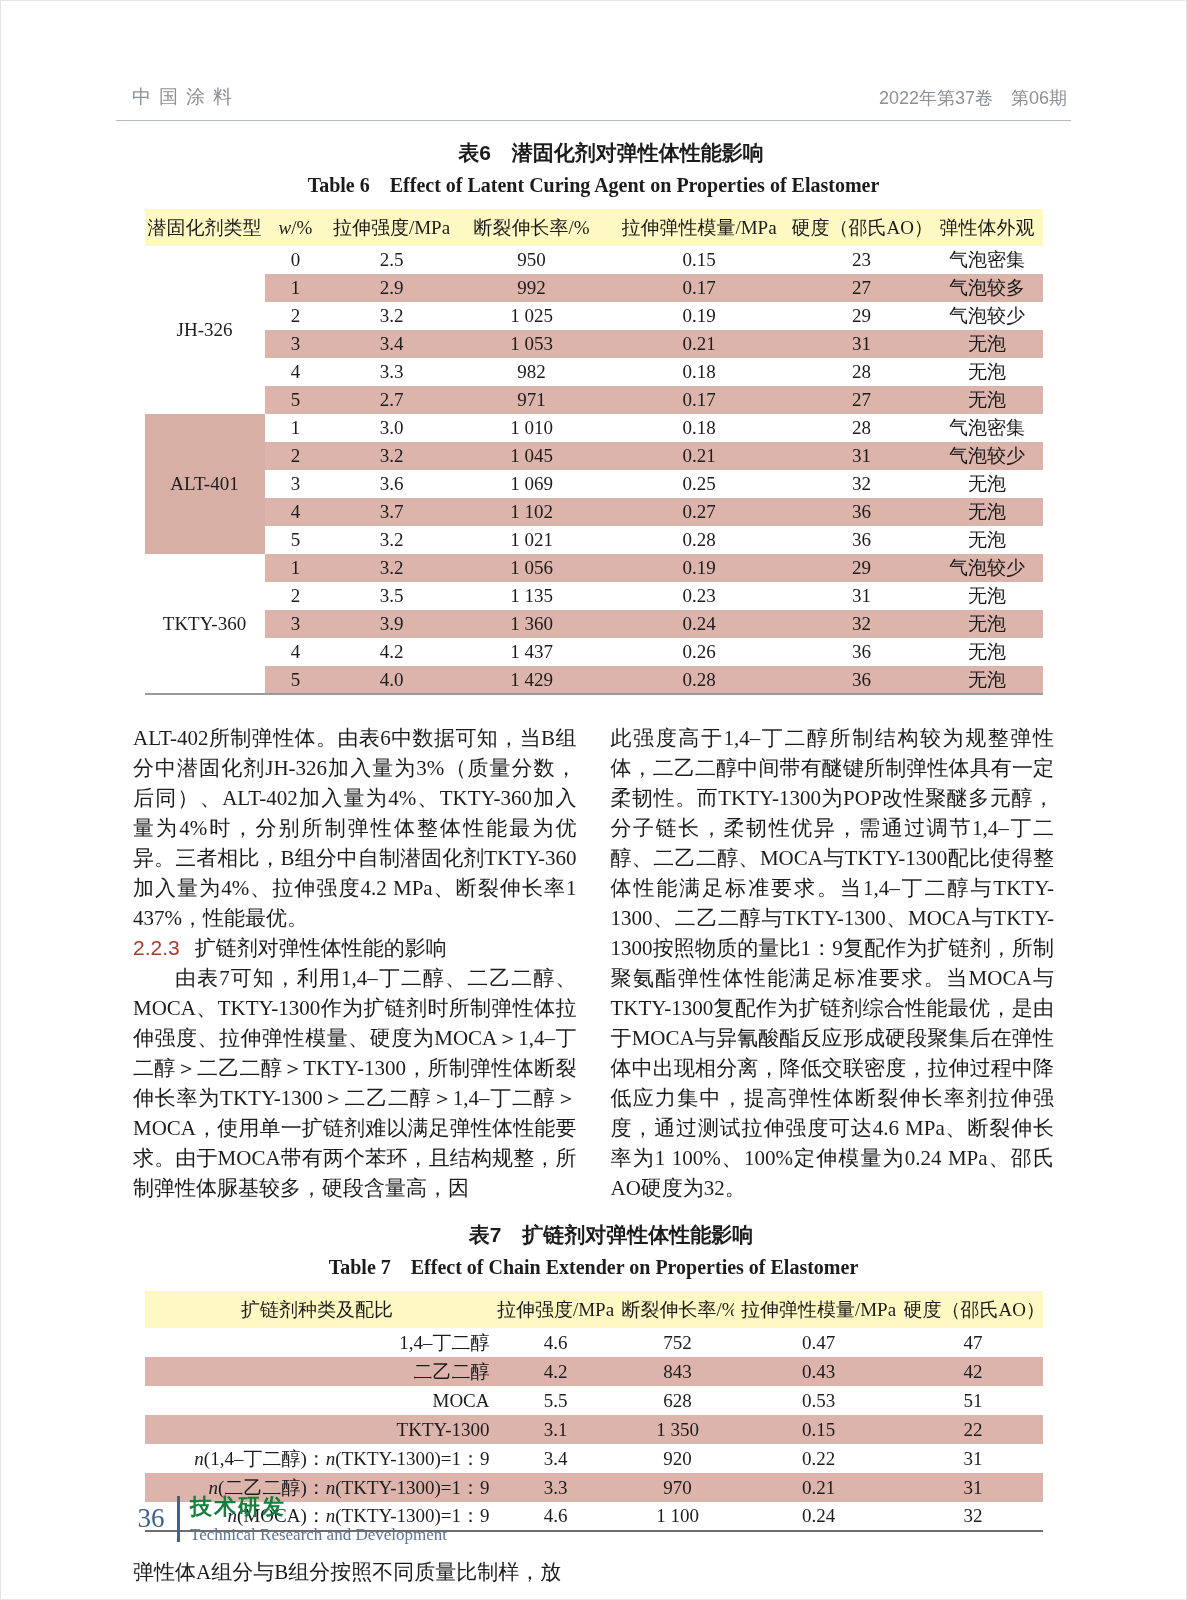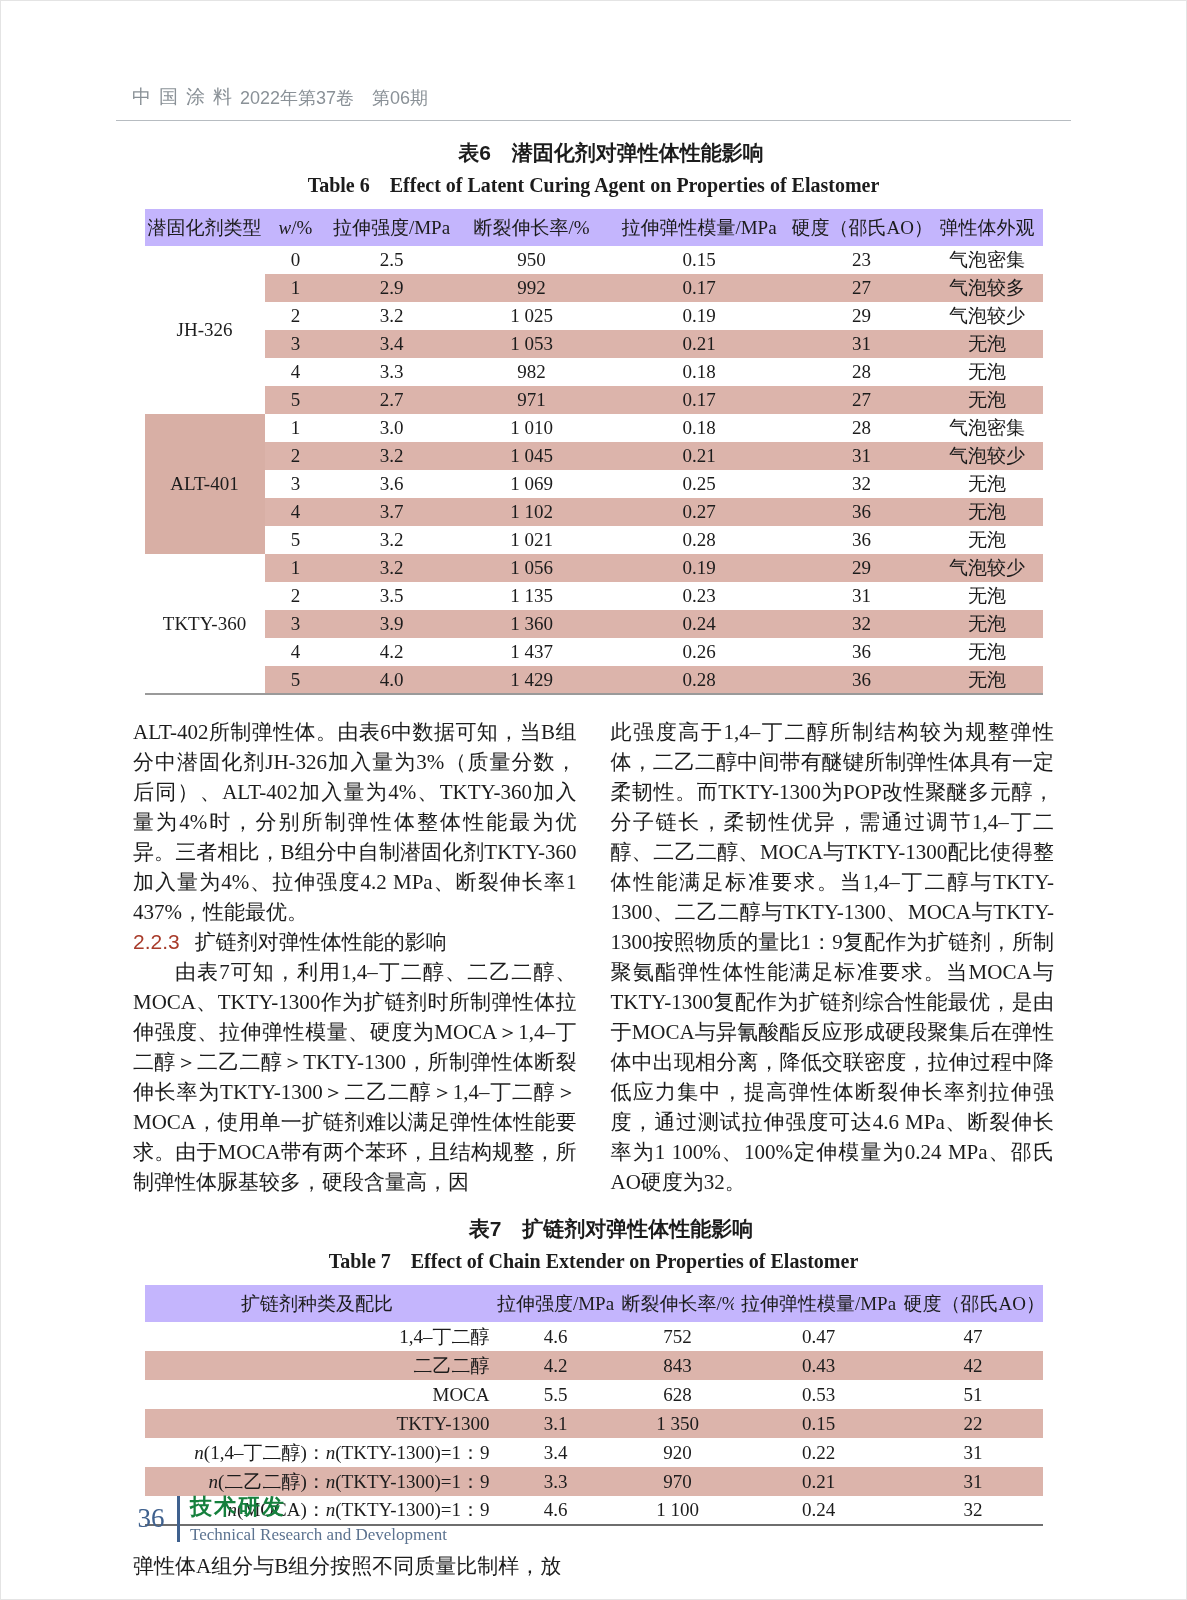--- a/index.html
+++ b/index.html
@@ -5,46 +5,46 @@
   * { margin:0; padding:0; box-sizing:border-box; }
   body {
     width:1187px; height:1600px; position:relative; overflow:hidden;
     background:#ffffff; color:#1c1c1c;
     font-family:"Liberation Serif","DejaVu Serif",serif;
     box-shadow: inset 0 0 0 1px #e4e4e4;
   }
 
   
   .page-header { margin:0 116px; padding:84px 4px 10px 16px; border-bottom:1px solid #b7bcc1;
-    display:flex; justify-content:flex-start; align-items:flex-end; }
+    display:flex; justify-content:space-between; align-items:flex-end; }
   .journal { font-family:"Liberation Sans","DejaVu Sans",sans-serif; font-size:19px; color:#8a9197; letter-spacing:8px; }
   .issue { font-family:"Liberation Sans","DejaVu Sans",sans-serif; font-size:18px; color:#8a9197; }
 
   
   .tbl-title-zh { text-align:center; font-family:"Liberation Sans","DejaVu Sans",sans-serif;
     font-weight:bold; font-size:21px; margin-top:18px;padding-left:35px; }
   .tbl-title-en { text-align:center; font-family:"Liberation Serif",serif; font-weight:bold;
     font-size:20px; margin-top:5px; }
 
   
   table { border-collapse:collapse; margin:10px auto 0; width:898px; table-layout:fixed; }
   th, td { font-size:19px; text-align:center; font-weight:normal; overflow:hidden; white-space:nowrap; }
-  thead th { background:#c4b5fd; height:37px; }
+  thead th { background:#fef9c3; height:37px; }
   .t6 tbody td { height:28px; }
   .t7 tbody td { height:29px; }
   tr.pink td { background:#dcb4ab; }
   td.grp-white { background:#ffffff !important; }
   td.grp-pink  { background:#d8afa5 !important; }
   .t6 { border-bottom:2px solid #9a9a9a; }
   .t7 { border-bottom:2px solid #6e6e6e; }
   .t7 td.c0 { text-align:right; padding-left:30px; }
   .it { font-style:italic; }
 
   
-  .cols { display:flex; gap:34px; margin:22px 133px 0; }
+  .cols { display:flex; gap:34px; margin:28px 133px 0; }
   .col { width:450px; font-size:21px; line-height:30px; text-align:justify; }
   .para { text-align:justify; }
   .indent { text-indent:2em; }
   .h223 { font-size:21px; line-height:30px; }
   .h223 .num { color:#a83b2a; font-family:"Liberation Sans","DejaVu Sans",sans-serif; margin-right:15px; }
 
   
   .sec23 { display:flex; gap:22px; margin:26px 133px 0; }
   .sec23 .left { width:450px; font-family:"Liberation Sans","DejaVu Sans",sans-serif;
     font-weight:bold; color:#a83b2a; font-size:21px; }

